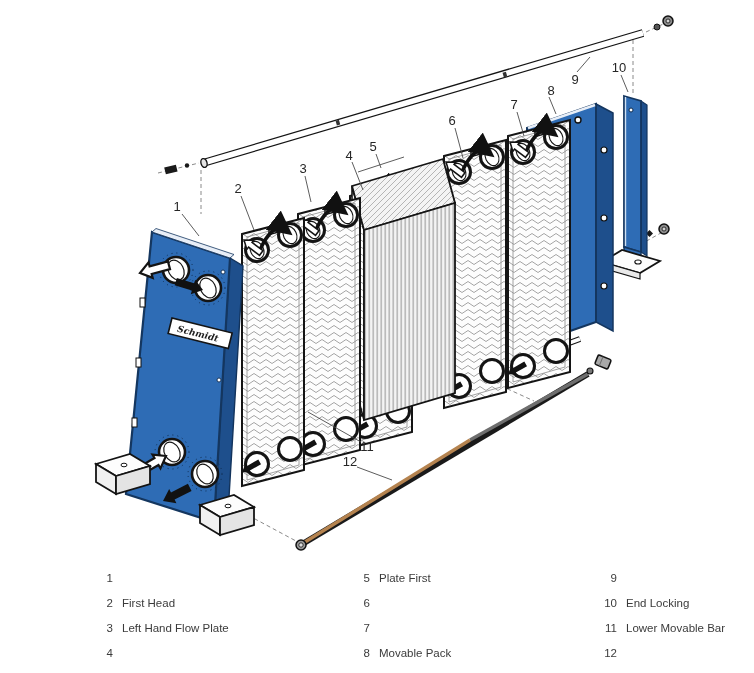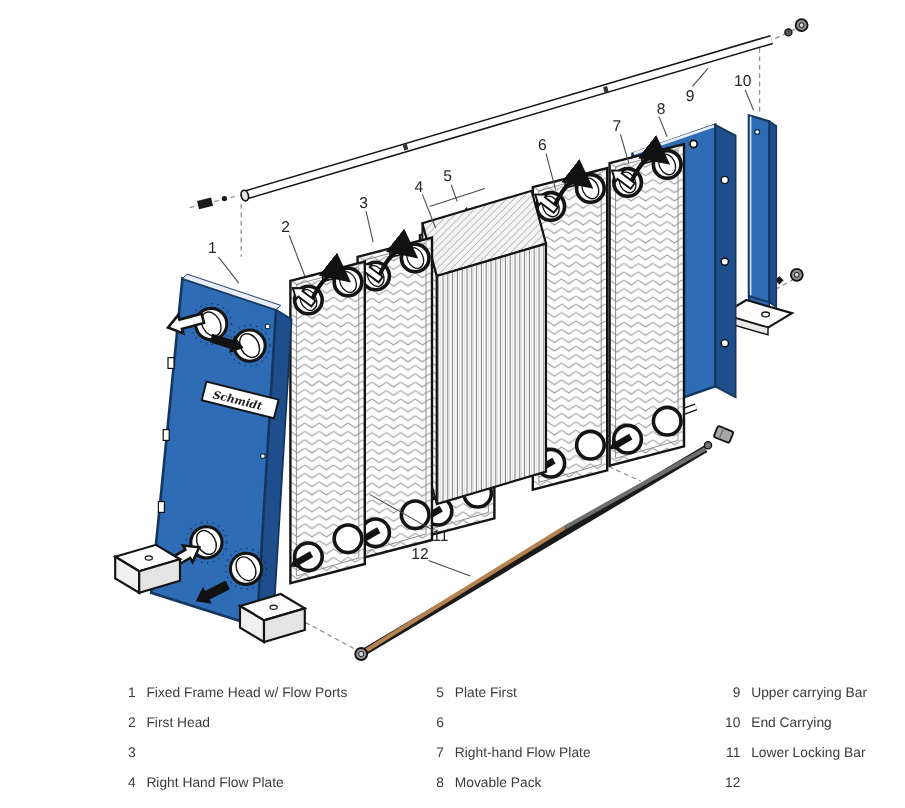--- a/index.html
+++ b/index.html
@@ -235,63 +235,60 @@
     <text class="callout" x="619" y="72">10</text>
     <text class="callout" x="367" y="451">11</text>
     <text class="callout" x="350" y="466">12</text>
   </g>
 </svg>
 
 <div class="legend">
   <div class="leg-col c1">
     <div class="leg-row">
           <span class="leg-num">1</span>
-          <span class="leg-label">Fixed Frame Head w/ Flow Ports</span>
         </div>
     <div class="leg-row">
           <span class="leg-num">2</span>
           <span class="leg-label">First Head</span>
         </div>
     <div class="leg-row">
           <span class="leg-num">3</span>
+          <span class="leg-label">Left Hand Flow Plate</span>
         </div>
     <div class="leg-row">
           <span class="leg-num">4</span>
-          <span class="leg-label">Right Hand Flow Plate</span>
         </div>
   </div>
   <div class="leg-col c2">
     <div class="leg-row">
           <span class="leg-num">5</span>
           <span class="leg-label">Plate First</span>
         </div>
     <div class="leg-row">
           <span class="leg-num">6</span>
         </div>
     <div class="leg-row">
           <span class="leg-num">7</span>
-          <span class="leg-label">Right-hand Flow Plate</span>
         </div>
     <div class="leg-row">
           <span class="leg-num">8</span>
           <span class="leg-label">Movable Pack</span>
         </div>
   </div>
   <div class="leg-col c3">
     <div class="leg-row">
           <span class="leg-num">9</span>
-          <span class="leg-label">Upper carrying Bar</span>
         </div>
     <div class="leg-row">
           <span class="leg-num">10</span>
-          <span class="leg-label">End Carrying</span>
+          <span class="leg-label">End Locking</span>
         </div>
     <div class="leg-row">
           <span class="leg-num">11</span>
-          <span class="leg-label">Lower Locking Bar</span>
+          <span class="leg-label">Lower Movable Bar</span>
         </div>
     <div class="leg-row">
           <span class="leg-num">12</span>
         </div>
   </div>
 </div>
 
 </div>
 
 </body></html>

